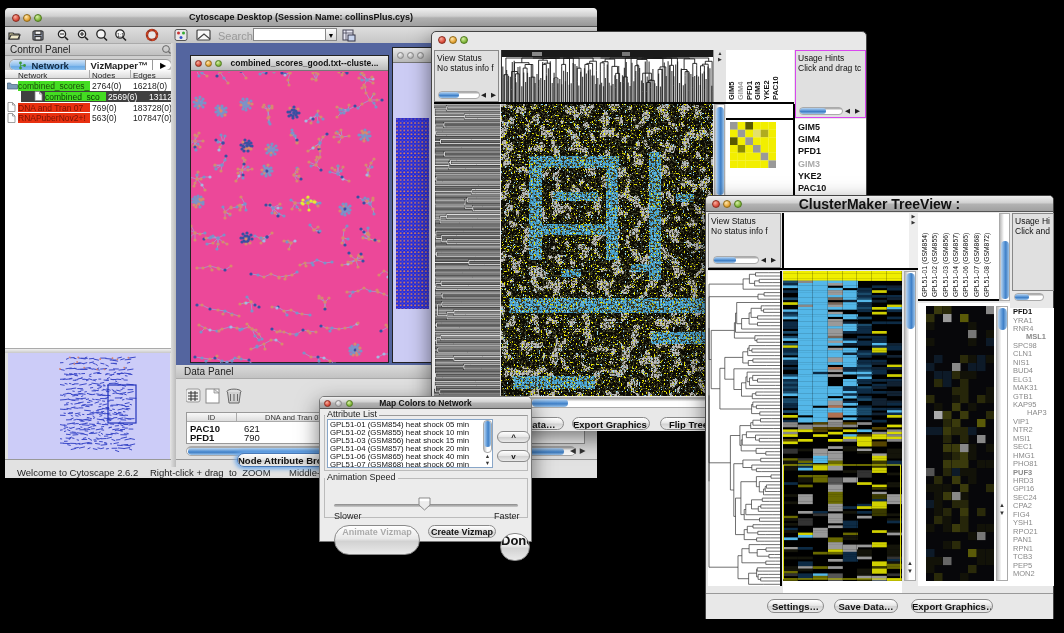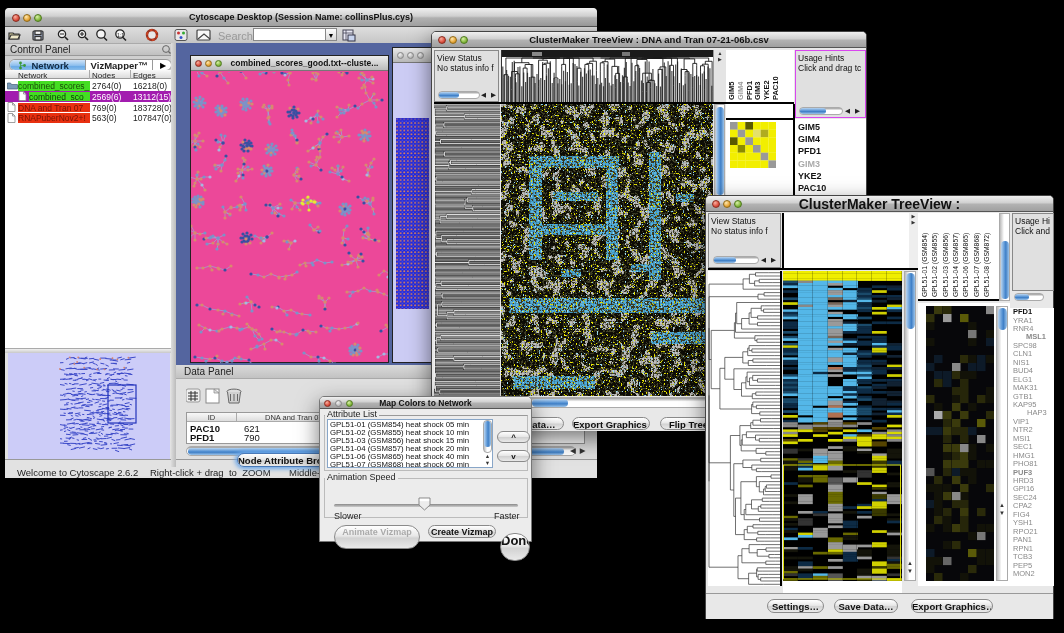--- a/index.html
+++ b/index.html
@@ -85,21 +85,21 @@
       <span class="a" style="left:125px;top:0;width:1px;height:9px;background:#aaa"></span>
     </div>
     <div class="a" style="left:0;top:72.0px;width:171px;height:10.8px;font-size:8.5px">
       <svg class="a" style="left:2px;top:1px" width="11" height="9">
         <path d="M0.5 8V2h3l1 1.5h6V8z" fill="#7a9ab8" stroke="#44607a" stroke-width="0.7"></path>
       </svg>
       <span class="a" style="left:13px;top:1px;background:#44dd22;color:#1a4a08;width:72px;height:9.5px;overflow:hidden;white-space:nowrap">combined_scores_</span>
       <span class="a" style="left:87px;top:1px;color:#222">2764(0)</span>
       <span class="a" style="left:128px;top:1px;color:#222">16218(0)</span>
     </div>
-    <div class="a" style="left:0;top:82.8px;width:171px;height:10.8px;background:#a21caf;font-size:8.5px">
+    <div class="a" style="left:16px;top:82.8px;width:171px;height:10.8px;background:#404040;font-size:8.5px">
       <svg class="a" style="left:13px;top:0.5px" width="9" height="10">
         <path d="M1 9.5V0.5h4.5L8 3v6.5z" fill="#fff" stroke="#888" stroke-width="0.8"></path>
         <path d="M5.5 0.5V3H8" fill="none" stroke="#888" stroke-width="0.8"></path>
       </svg>
       <span class="a" style="left:24px;top:1px;background:#44dd22;color:#0a3a04;width:61px;height:9.5px;overflow:hidden;white-space:nowrap">combined_sco</span>
       <span class="a" style="left:87px;top:1px;color:#fff">2569(6)</span>
       <span class="a" style="left:128px;top:1px;color:#fff">13112(15)</span>
     </div>
     <div class="a" style="left:0;top:93.6px;width:171px;height:10.8px;font-size:8.5px">
       <svg class="a" style="left:2px;top:0.5px" width="9" height="10">
@@ -894,21 +894,20 @@
         <div class="a" style="left:3px;top:19px;font-size:9.5px;font-weight:bold;color:#111">PFD1</div>
         <div class="a" style="left:57px;top:19px;font-size:9.5px;color:#111">790</div>
       </div>
       <div class="trk" style="left:10px;top:81px;width:390px;height:10px"></div>
       <div class="thh" style="left:12px;top:82.5px;width:376px;height:7px"></div>
       <div class="a" style="left:394px;top:81px;width:26px;height:10px;font-size:7.5px;color:#333;letter-spacing:4px;line-height:10px">◀▶</div>
       <div class="ab" style="left:61px;top:88px;width:102px;height:14px;font-size:9.5px;line-height:14px;box-shadow:0 0 4px 2px #6aa6e8;border-color:#4a7ab8">Node Attribute Brows…</div>
     </div>
   </div>
 <div class="win" style="left:431px;top:31px;width:436px;height:400px;background:#e8e8e8;border:1px solid #444;border-radius:5px 5px 0 0">
-    <div class="tbar" style="height:16px;font-size:9.5px;line-height:16px">ClusterMaker TreeView : DNA and Tran 07-21-06b.csv</div>
     <span class="lt ltr" style="left:6px;top:4px;width:8px;height:8px"></span>
     <span class="lt lty" style="left:17px;top:4px;width:8px;height:8px"></span>
     <span class="lt ltg" style="left:28px;top:4px;width:8px;height:8px"></span>
     <div class="a" style="left:2px;top:18px;width:65px;height:52px;background:#e0e0e0;border:1px solid #888;font-size:8.5px;color:#111">
       <div style="padding:2px 0 0 2px">View Status<br>No status info f</div>
       <div class="trk" style="left:3px;top:40px;width:42px;height:8px"></div>
       <div class="thh" style="left:4px;top:41px;width:20px;height:6px"></div>
       <span class="a" style="left:46px;top:40px;font-size:6.5px;color:#222">◀</span>
       <span class="a" style="left:56px;top:40px;font-size:6.5px;color:#222">▶</span>
     </div>
@@ -1869,15 +1868,15 @@
     <div class="ab" style="left:177px;top:53px;width:33px;height:12px;font-size:8px;line-height:12px">v</div>
     <div class="a" style="left:5px;top:75px;font-size:9px;color:#222;background:#ececec;padding:0 2px;z-index:3">Animation Speed</div>
     <div class="a" style="left:4px;top:81px;width:204px;height:40px;border:1px solid #bbb"></div>
     <div class="a" style="left:14px;top:107px;width:184px;height:3px;background:linear-gradient(#888,#ccc);border-radius:2px"></div>
     <svg class="a" style="left:98px;top:100px" width="13" height="14">
       <path d="M1 1h11v7l-5.5 5L1 8z" fill="#ececec" stroke="#888"></path>
       <path d="M1.8 1.8h9.4v2.4H1.8z" fill="#fff"></path>
     </svg>
     <div class="a" style="left:14px;top:114px;font-size:9px;color:#222">Slower</div>
     <div class="a" style="left:174px;top:114px;font-size:9px;color:#222">Faster</div>
-    <div class="ab" style="left:14px;top:128px;width:86px;height:24px;font-size:9px;line-height:13px;color:#aaa">Animate Vizmap</div>
+    <div class="ab" style="left:14px;top:128px;width:86px;height:30px;font-size:9px;line-height:13px;color:#aaa">Animate Vizmap</div>
     <div class="ab" style="left:108px;top:128px;width:68px;height:13px;font-size:9px;line-height:13px">Create Vizmap</div>
     <div class="ab" style="left:180px;top:136px;width:30px;height:28px;font-size:13px;line-height:13px">Done</div>
   </div>
 </body></html>

